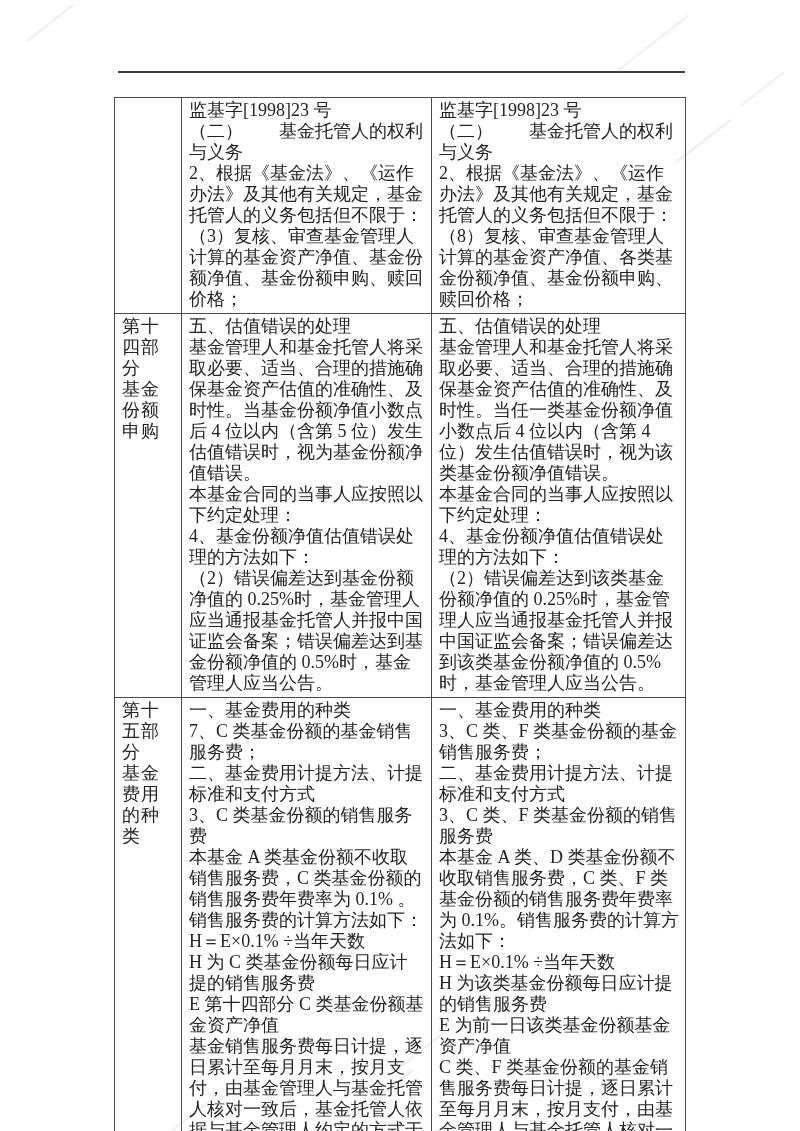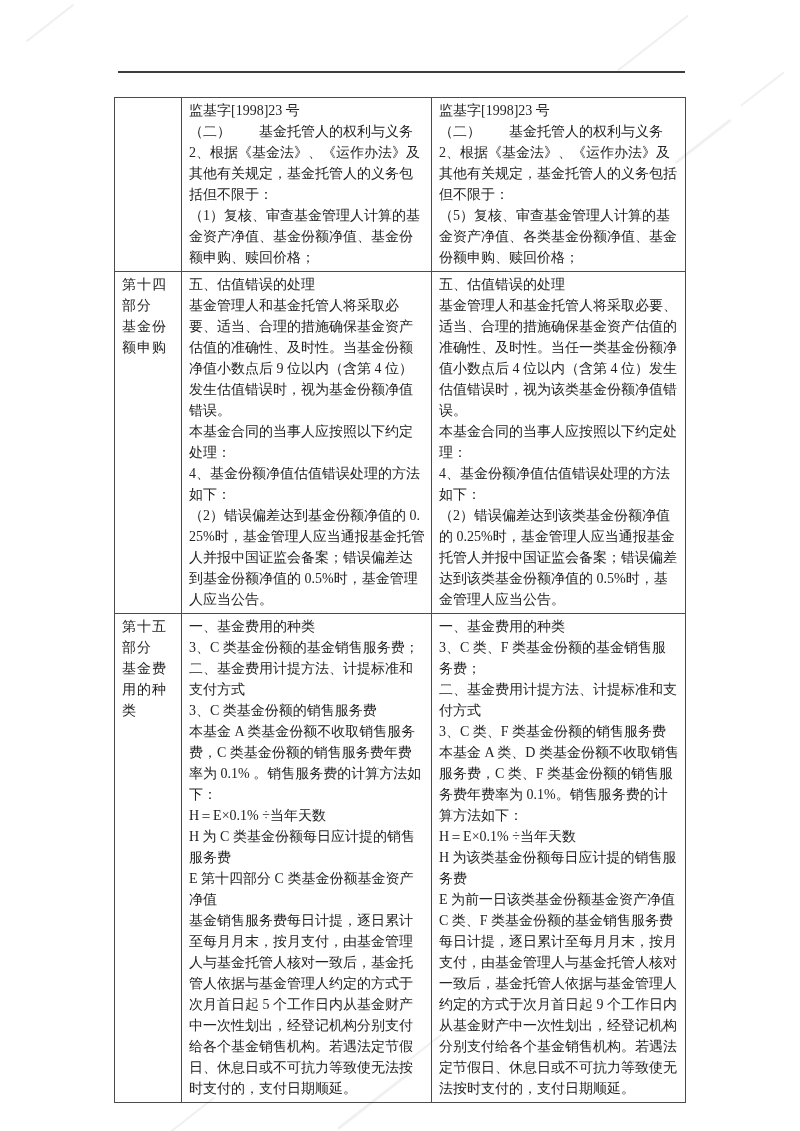--- a/index.html
+++ b/index.html
@@ -23,21 +23,21 @@
     position: absolute;
     left: 114px; top: 97px;
     width: 571px;
     border-collapse: collapse;
     table-layout: fixed;
   }
   table.doc-table td {
     border: 1px solid #4c4c4c;
     vertical-align: top;
     padding: 2px 6px 3px 7px;
-    font-size: 14px;
+    font-size: 18px;
     line-height: 21px;
     word-break: break-all;
     overflow-wrap: break-word;
   }
   td.label-cell p, td.content-cell p {
     margin: 0;
   }
   td.label-cell {
     letter-spacing: 1px;
     margin-top: 9px;
@@ -78,59 +78,59 @@
     <col style="width:254px">
   </colgroup>
   <tbody>
 
     <tr>
       <td class="label-cell"></td>
       <td class="content-cell">
         <p>监基字[1998]23 号</p>
         <p>（二）　　基金托管人的权利与义务</p>
         <p>2、根据《基金法》、《运作办法》及其他有关规定，基金托管人的义务包括但不限于：</p>
-        <p>（1）复核、审查基金管理人计算的基金资产净值、基金份额净值、基金份额申购、赎回价格；</p>
+        <p>（3）复核、审查基金管理人计算的基金资产净值、基金份额净值、基金份额申购、赎回价格；</p>
       </td>
       <td class="content-cell">
         <p>监基字[1998]23 号</p>
         <p>（二）　　基金托管人的权利与义务</p>
         <p>2、根据《基金法》、《运作办法》及其他有关规定，基金托管人的义务包括但不限于：</p>
-        <p>（5）复核、审查基金管理人计算的基金资产净值、各类基金份额净值、基金份额申购、赎回价格；</p>
+        <p>（8）复核、审查基金管理人计算的基金资产净值、各类基金份额净值、基金份额申购、赎回价格；</p>
       </td>
     </tr>
 
     <tr>
       <td class="label-cell">
         <p>第十四部分</p>
         <p>基金份额申购</p>
       </td>
       <td class="content-cell">
         <p>五、估值错误的处理</p>
-        <p>基金管理人和基金托管人将采取必要、适当、合理的措施确保基金资产估值的准确性、及时性。当基金份额净值小数点后 9 位以内（含第 4 位）发生估值错误时，视为基金份额净值错误。</p>
+        <p>基金管理人和基金托管人将采取必要、适当、合理的措施确保基金资产估值的准确性、及时性。当基金份额净值小数点后 4 位以内（含第 5 位）发生估值错误时，视为基金份额净值错误。</p>
         <p>本基金合同的当事人应按照以下约定处理：</p>
         <p>4、基金份额净值估值错误处理的方法如下：</p>
         <p>（2）错误偏差达到基金份额净值的 0.25%时，基金管理人应当通报基金托管人并报中国证监会备案；错误偏差达到基金份额净值的 0.5%时，基金管理人应当公告。</p>
       </td>
       <td class="content-cell">
         <p>五、估值错误的处理</p>
         <p>基金管理人和基金托管人将采取必要、适当、合理的措施确保基金资产估值的准确性、及时性。当任一类基金份额净值小数点后 4 位以内（含第 4 位）发生估值错误时，视为该类基金份额净值错误。</p>
         <p>本基金合同的当事人应按照以下约定处理：</p>
         <p>4、基金份额净值估值错误处理的方法如下：</p>
         <p>（2）错误偏差达到该类基金份额净值的 0.25%时，基金管理人应当通报基金托管人并报中国证监会备案；错误偏差达到该类基金份额净值的 0.5%时，基金管理人应当公告。</p>
       </td>
     </tr>
 
     <tr>
       <td class="label-cell">
         <p>第十五部分</p>
         <p>基金费用的种类</p>
       </td>
       <td class="content-cell">
         <p>一、基金费用的种类</p>
-        <p>3、C 类基金份额的基金销售服务费；</p>
+        <p>7、C 类基金份额的基金销售服务费；</p>
         <p>二、基金费用计提方法、计提标准和支付方式</p>
         <p>3、C 类基金份额的销售服务费</p>
         <p>本基金 A 类基金份额不收取销售服务费，C 类基金份额的销售服务费年费率为 0.1% 。销售服务费的计算方法如下：</p>
         <p>H＝E×0.1% ÷当年天数</p>
         <p>H 为 C 类基金份额每日应计提的销售服务费</p>
         <p>E 第十四部分 C 类基金份额基金资产净值</p>
         <p>基金销售服务费每日计提，逐日累计至每月月末，按月支付，由基金管理人与基金托管人核对一致后，基金托管人依据与基金管理人约定的方式于次月首日起 5 个工作日内从基金财产中一次性划出，经登记机构分别支付给各个基金销售机构。若遇法定节假日、休息日或不可抗力等致使无法按时支付的，支付日期顺延。</p>
       </td>
       <td class="content-cell">
         <p>一、基金费用的种类</p>

